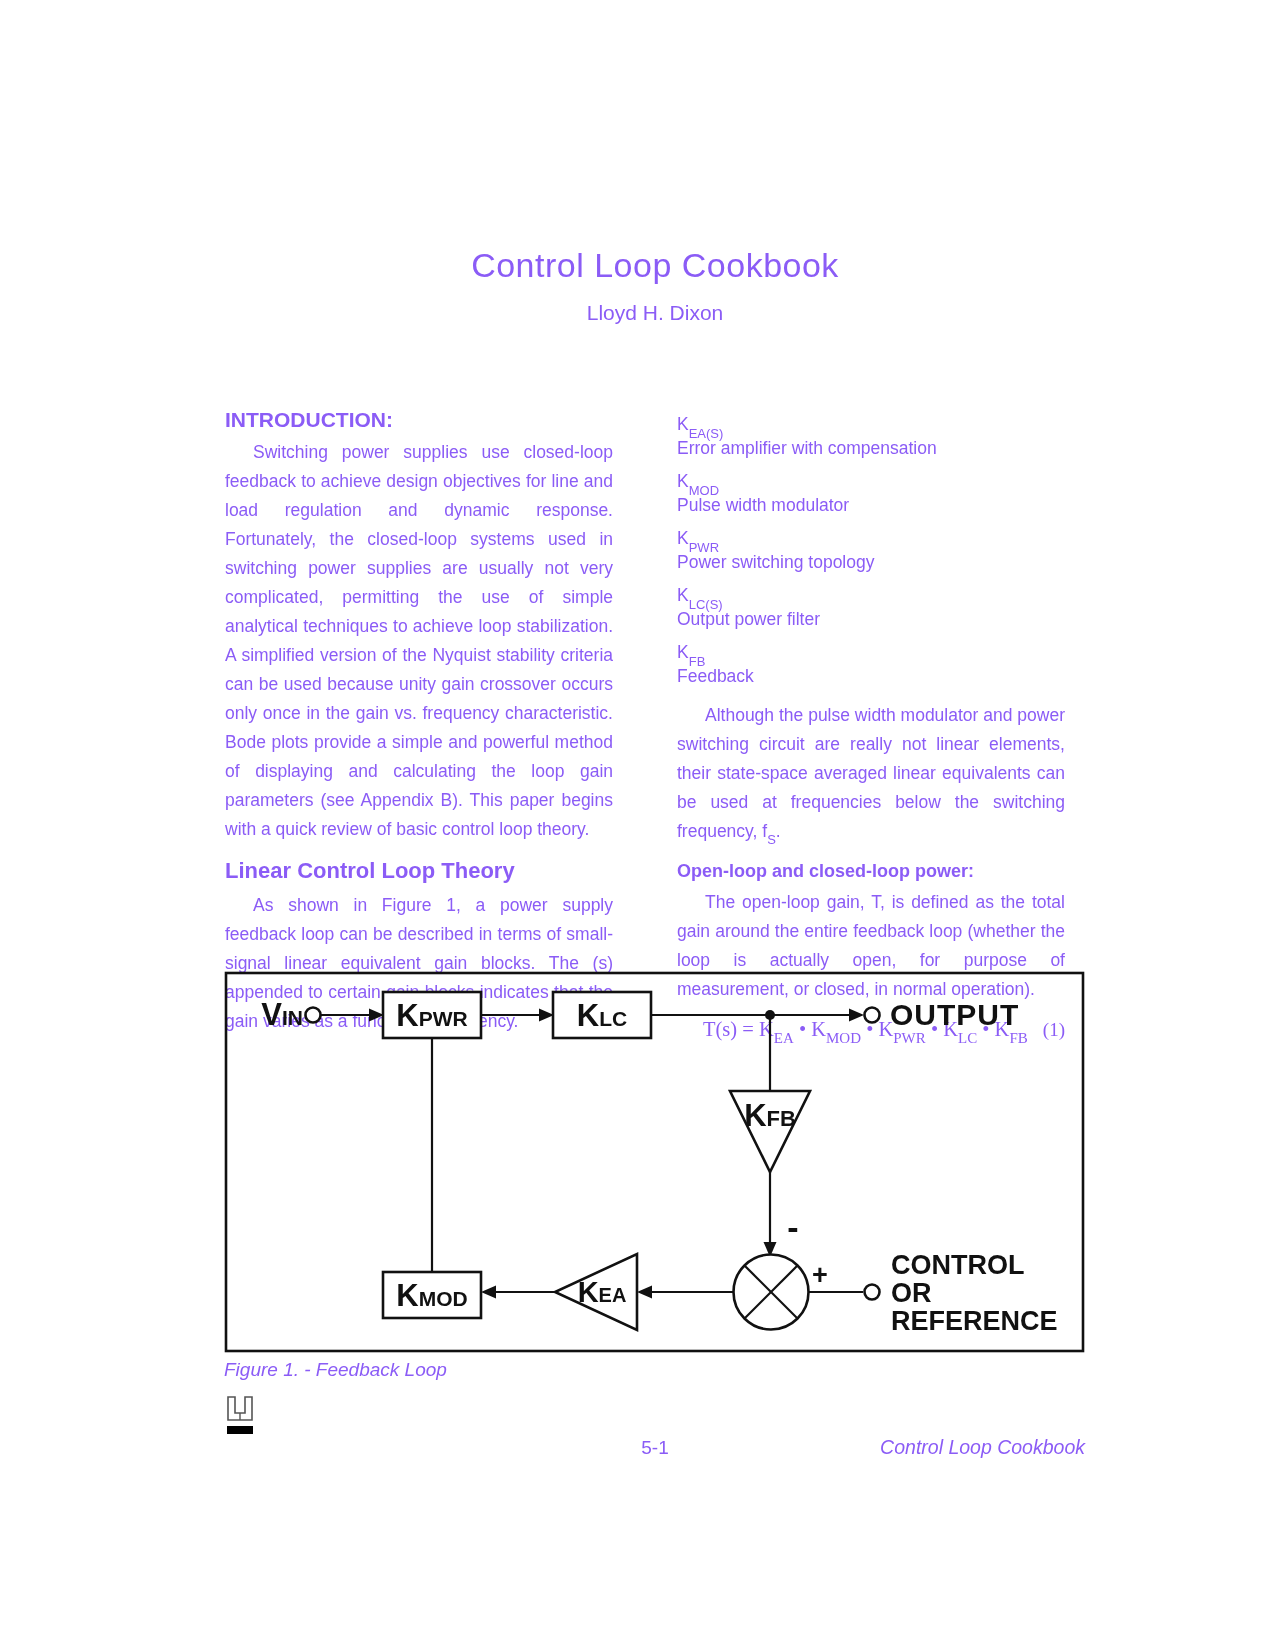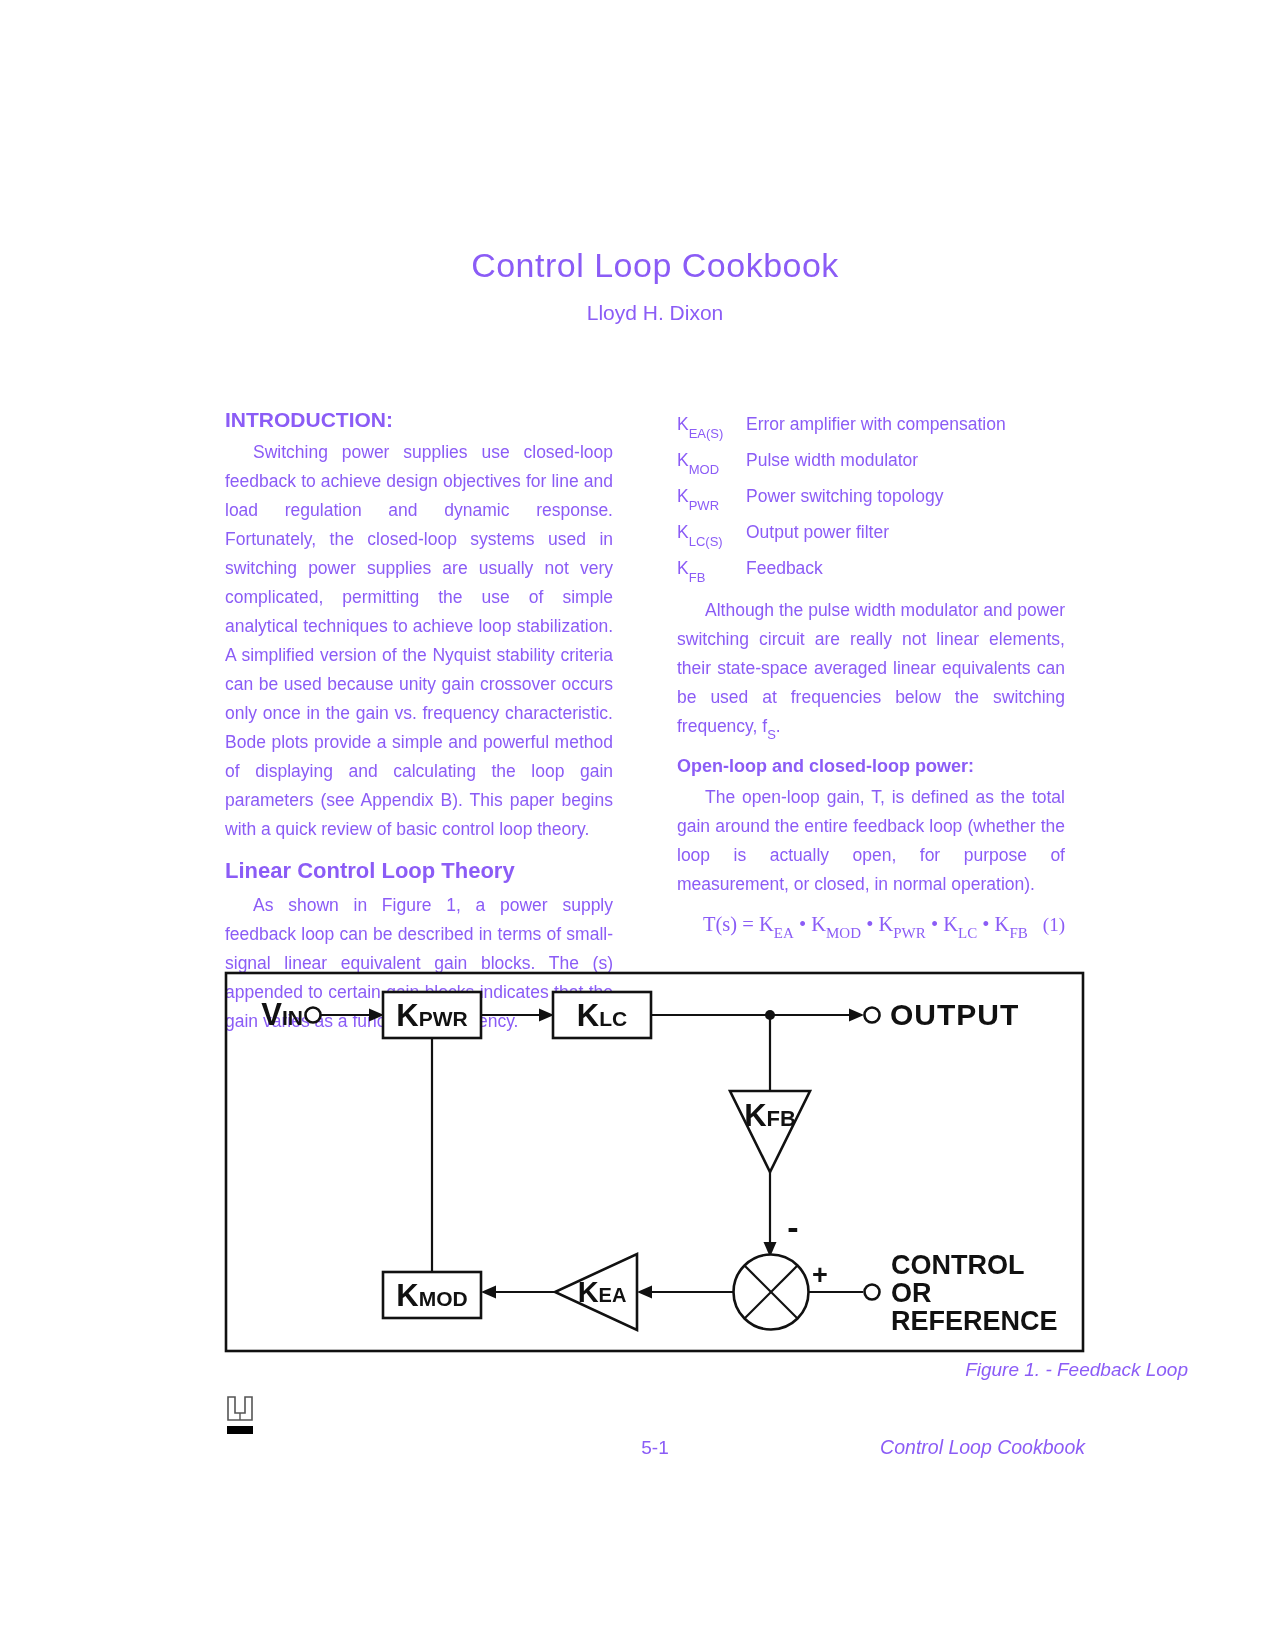--- a/index.html
+++ b/index.html
@@ -24,38 +24,38 @@
   .h-theory{font-size:22px;font-weight:700;margin:12px 0 7px 0;}
   .h-minor{font-size:18px;font-weight:700;margin:10px 0 6px 0;}
   p.body{
     font-size:17.5px;line-height:29px;
     text-align:justify;text-indent:28px;
     margin:0;
   }
   p.body + .h-theory{margin-top:14px;}
   
   .def-list{margin:6px 0 14px 0;}
-  .def-row{display:flex;align-items:baseline;margin-bottom:12.5px;font-size:17.5px;}
+  .def-row{display:flex;align-items:baseline;margin-bottom:12.5px;font-size:17.5px;flex-direction:column;}
   .def-term{width:69px;flex:none;}
   .def-term sub,.inline-sub{font-size:13px;position:relative;top:3px;}
   .def-desc{flex:1;}
   
   .equation{
     font-family:"Liberation Serif", serif;
     font-size:20.5px;
     display:flex;justify-content:space-between;align-items:baseline;
     padding-left:26px;margin:14px 0 12px 0;
   }
   .equation sub{font-size:15px;position:relative;top:2px;}
   .eq-num{font-size:19px;}
   
   .figure-block{position:absolute;left:224px;top:971px;width:964px;margin:0;}
   .figure-block svg{display:block;width:861px;height:382px;}
   .fig-caption{
-    text-align:right;font-style:italic;font-size:19px;margin-top:6px;
+    text-align:left;font-style:italic;font-size:19px;margin-top:6px;
   }
   .diag-line{stroke:#111;stroke-width:2.2;fill:none;}
   .diag-box{stroke:#111;stroke-width:2.6;fill:#fff;}
   .diag-border{stroke:#111;stroke-width:2.6;fill:none;}
   .diag-arrow{fill:#111;stroke:none;}
   .diag-dot{fill:#111;}
   .diag-term{fill:#fff;stroke:#111;stroke-width:2.6;}
   .diag-text{font-family:"Liberation Sans", sans-serif;font-weight:700;fill:#111;}
   
   .footer-logo{position:absolute;left:225px;top:1396px;width:30px;height:46px;}

